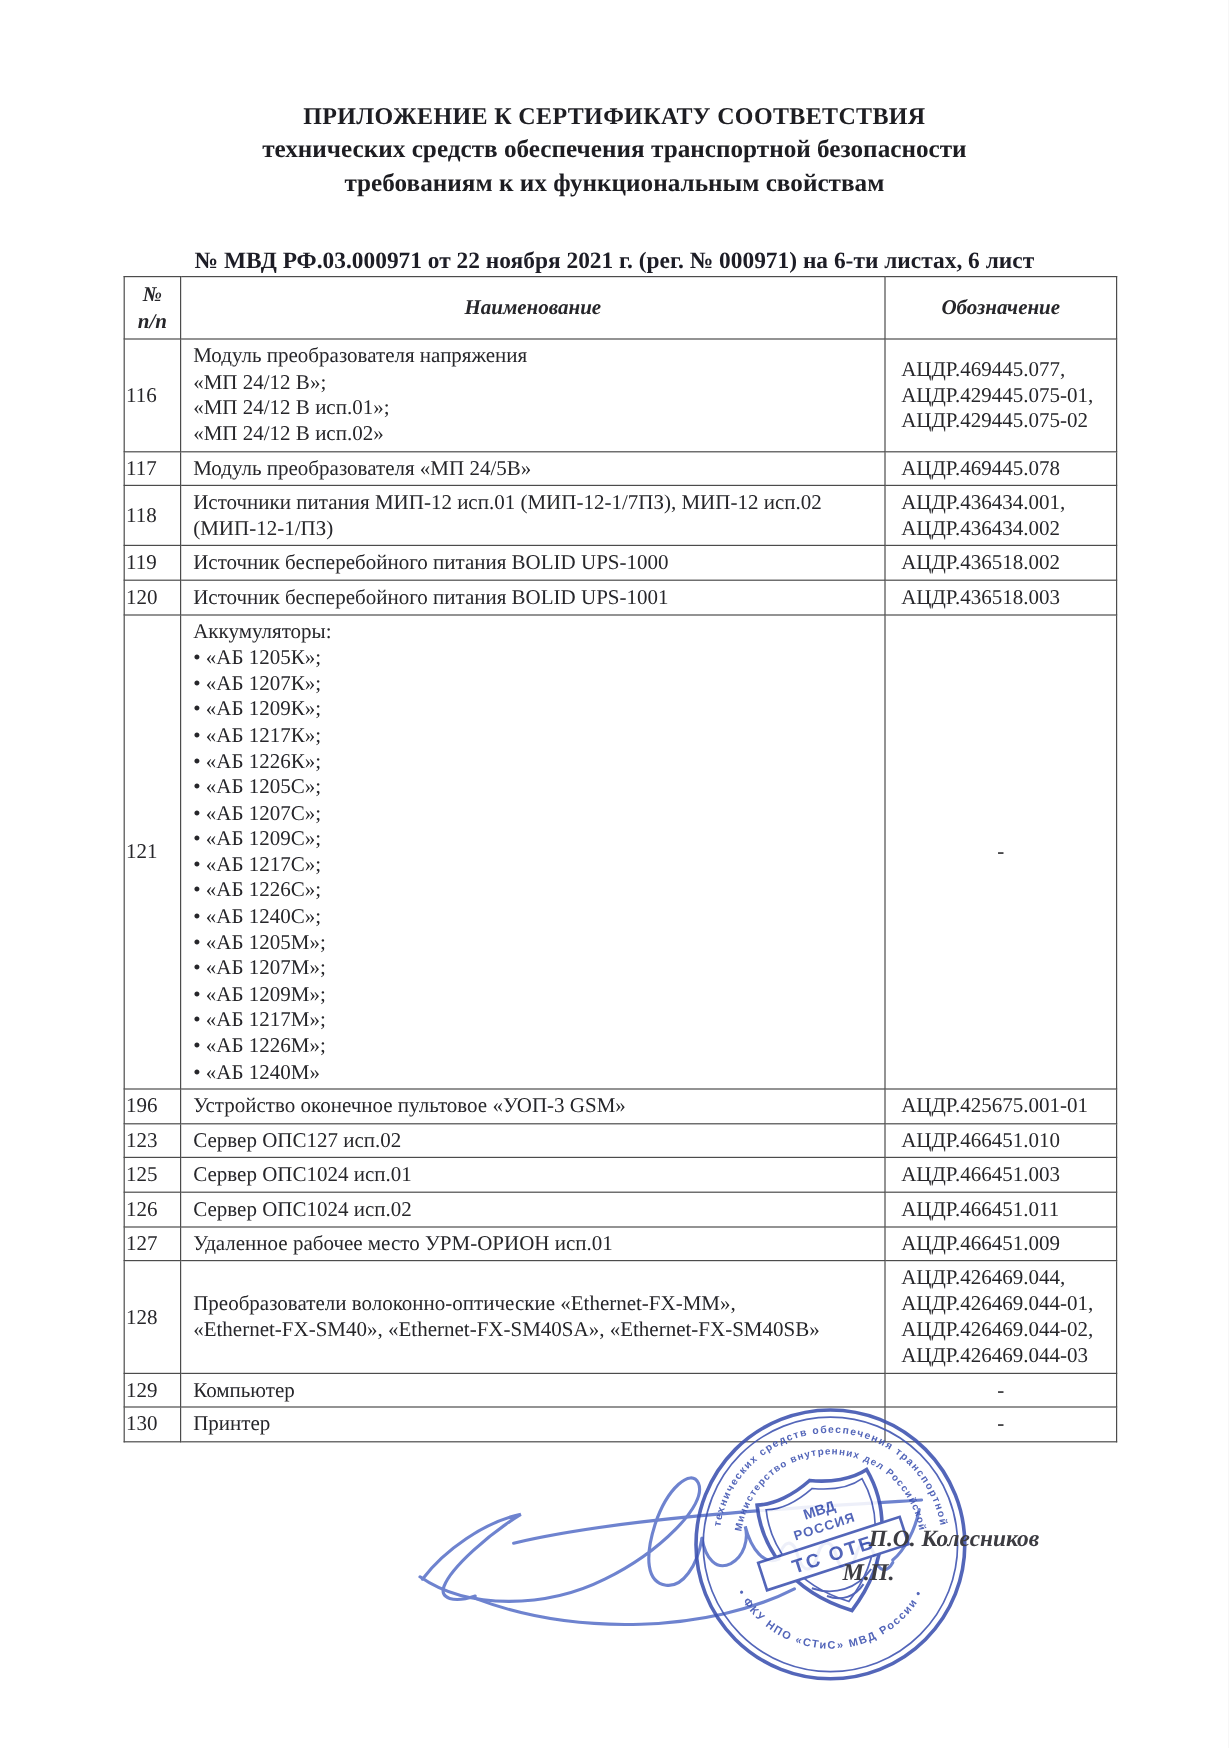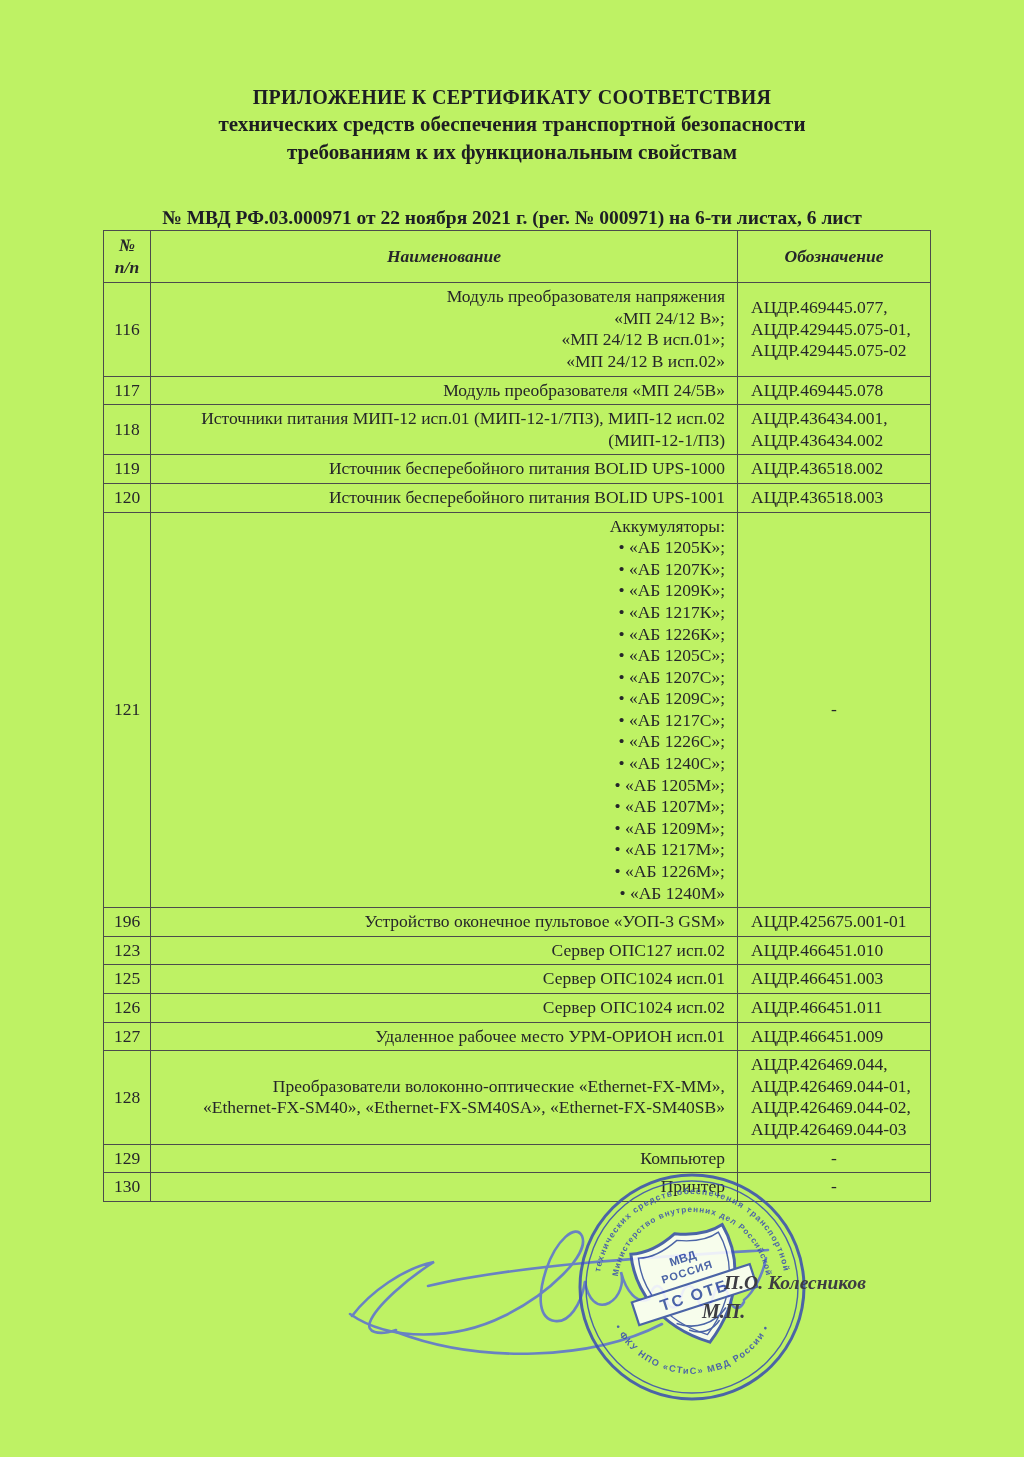--- a/index.html
+++ b/index.html
@@ -1,20 +1,20 @@
 <!DOCTYPE html>
 <html><head>
 <meta charset="utf-8">
 <style>
   html,body { margin:0; padding:0; background:#e8e8e8; }
   .page {
     position:relative;
     width:1024px; height:1457px;
     margin:0 auto;
-    background:#bef264;
+    background:#ffffff;
     font-family:"Liberation Serif", serif;
     color:#26262a;
     overflow:hidden;
   }
   
   .doc-header { position:absolute; top:86px; left:0; width:1024px; text-align:center; }
   .doc-title   { font-size:20px; font-weight:bold; letter-spacing:.3px; color:#1d1d22; }
   .doc-sub     { font-size:21px; font-weight:bold; margin-top:3px; color:#1d1d22; }
   .doc-reg     { font-size:19.5px; font-weight:bold; margin-top:42px; color:#1d1d26; }
 
@@ -36,22 +36,22 @@
   table.cert col.w-name { width:587px; }
   table.cert col.w-des  { width:193px; }
   table.cert th {
     font-weight:bold; font-style:italic;
     text-align:center;
     white-space:pre-line;
     padding:4px 2px;
     height:40px;
     font-size:17.5px;
   }
-  td.c-num  { text-align:center; padding:2px 1px; }
-  td.c-name { text-align:right; padding:3px 12px 3px 10px; white-space:pre-line;margin-top:24px; }
+  td.c-num  { padding:2px 1px; }
+  td.c-name { text-align:left; padding:3px 12px 3px 10px; white-space:pre-line;margin-top:24px; }
   td.c-desig{ text-align:left; padding:3px 6px 3px 13px; white-space:pre-line; }
   td.c-desig.dash { text-align:center; padding-left:6px; }
 
   
   .role-block {
     position:absolute; left:80px; top:1248px;
     font-size:19px; font-weight:bold; font-style:italic;
     line-height:27px; color:#2a2a20;
   }
   .signer-name {

